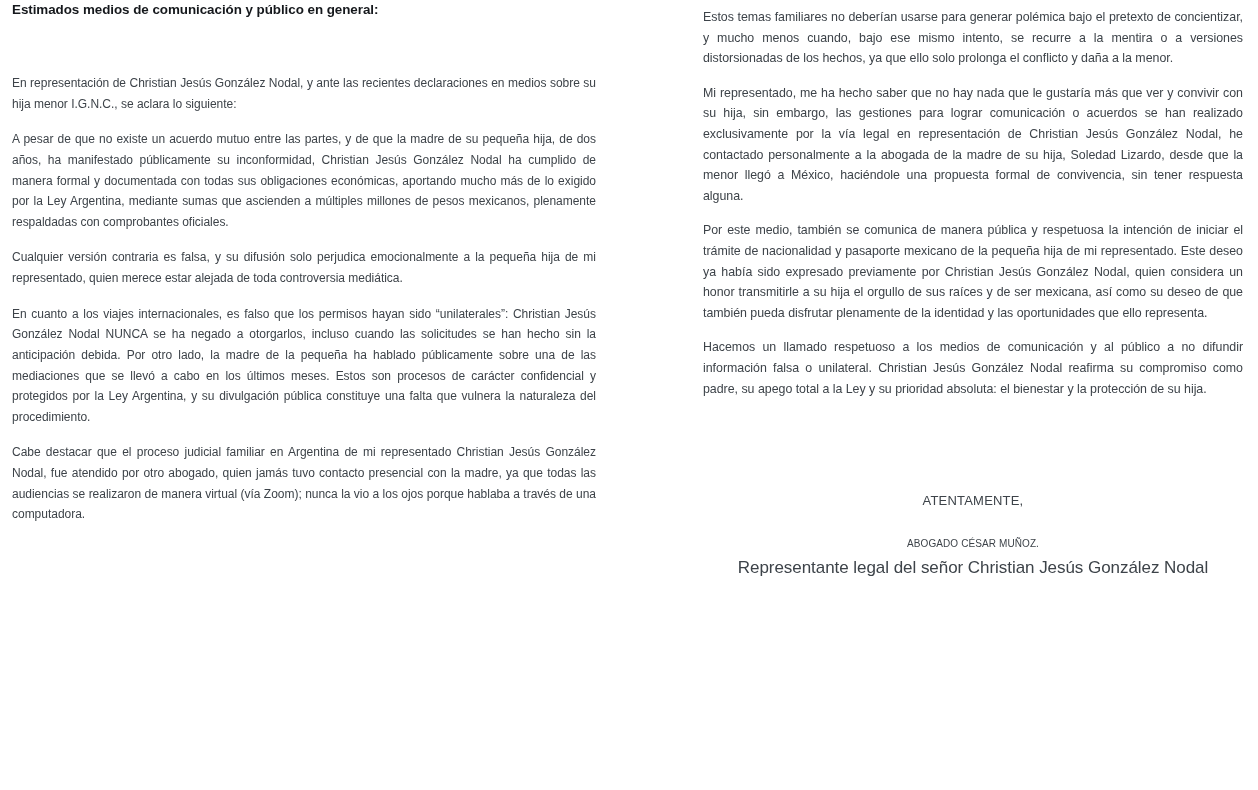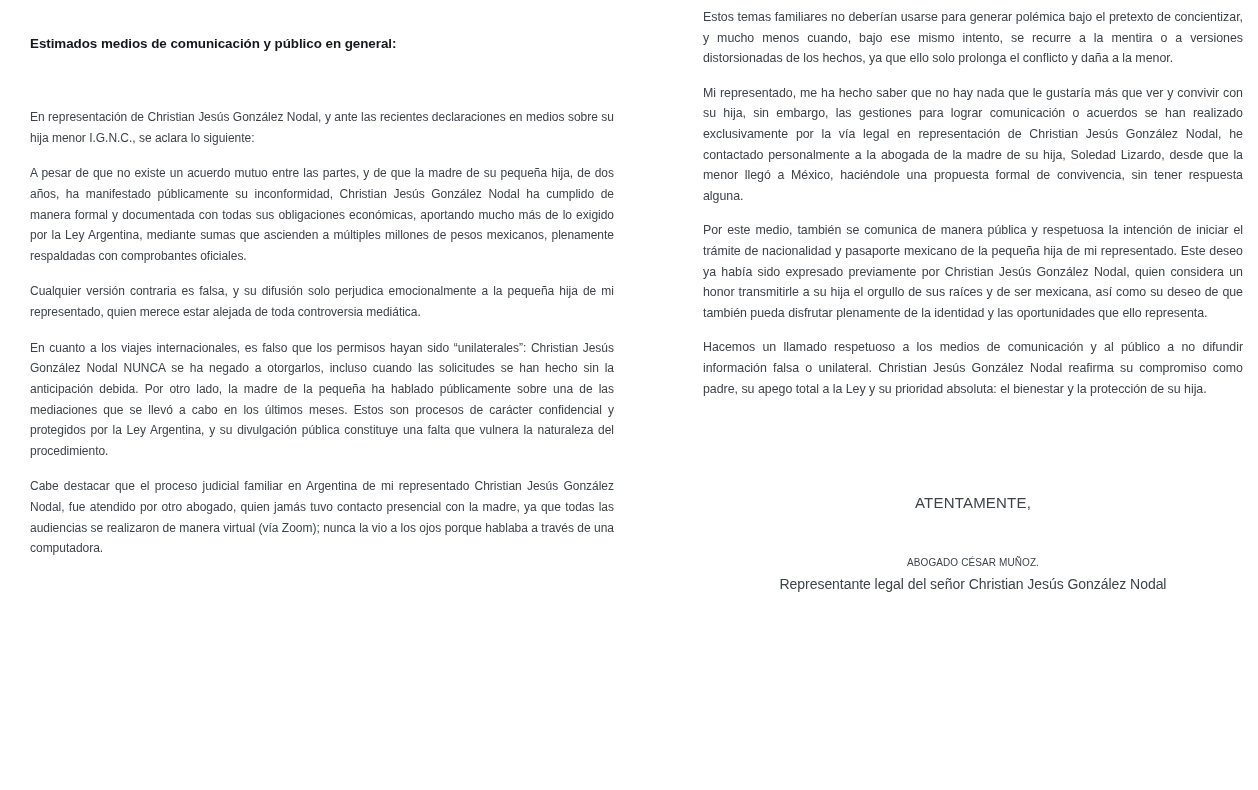--- a/index.html
+++ b/index.html
@@ -17,23 +17,23 @@
     -webkit-font-smoothing: antialiased;
   }
 
   
   .col {
     position: absolute;
     top: 0;
     box-sizing: border-box;
   }
   .col-left {
-    left: 30px;
+    left: 12px;
     width: 584px;
-    padding-top: 35px;
+    padding-top: 1px;
   }
   .col-right {
     left: 703px;
     width: 540px;
     padding-top: 7px;
   }
 
   
   .doc-heading {
     font-size: 13.4px;
@@ -63,33 +63,33 @@
     margin-bottom: 0;
   }
 
   
   .signature {
     margin-top: 92px;
     text-align: center;
     color: #3d4349;
   }
   .sig-salutation {
-    font-size: 15px;
+    font-size: 13px;
     line-height: 1.6;
-    margin: 0 0 40px 0;
+    margin: 0 0 24px 0;
     letter-spacing: 0.2px;
   }
   .sig-name {
     font-size: 10px;
     line-height: 1.6;
     margin: 0 0 2px 0;
     letter-spacing: 0.1px;
   }
   .sig-role {
-    font-size: 14px;
+    font-size: 17px;
     line-height: 1.6;
     margin: 0;
     letter-spacing: -0.05px;
   }
 </style>
 </head>
 <body>
 
 <div class="page">
 

